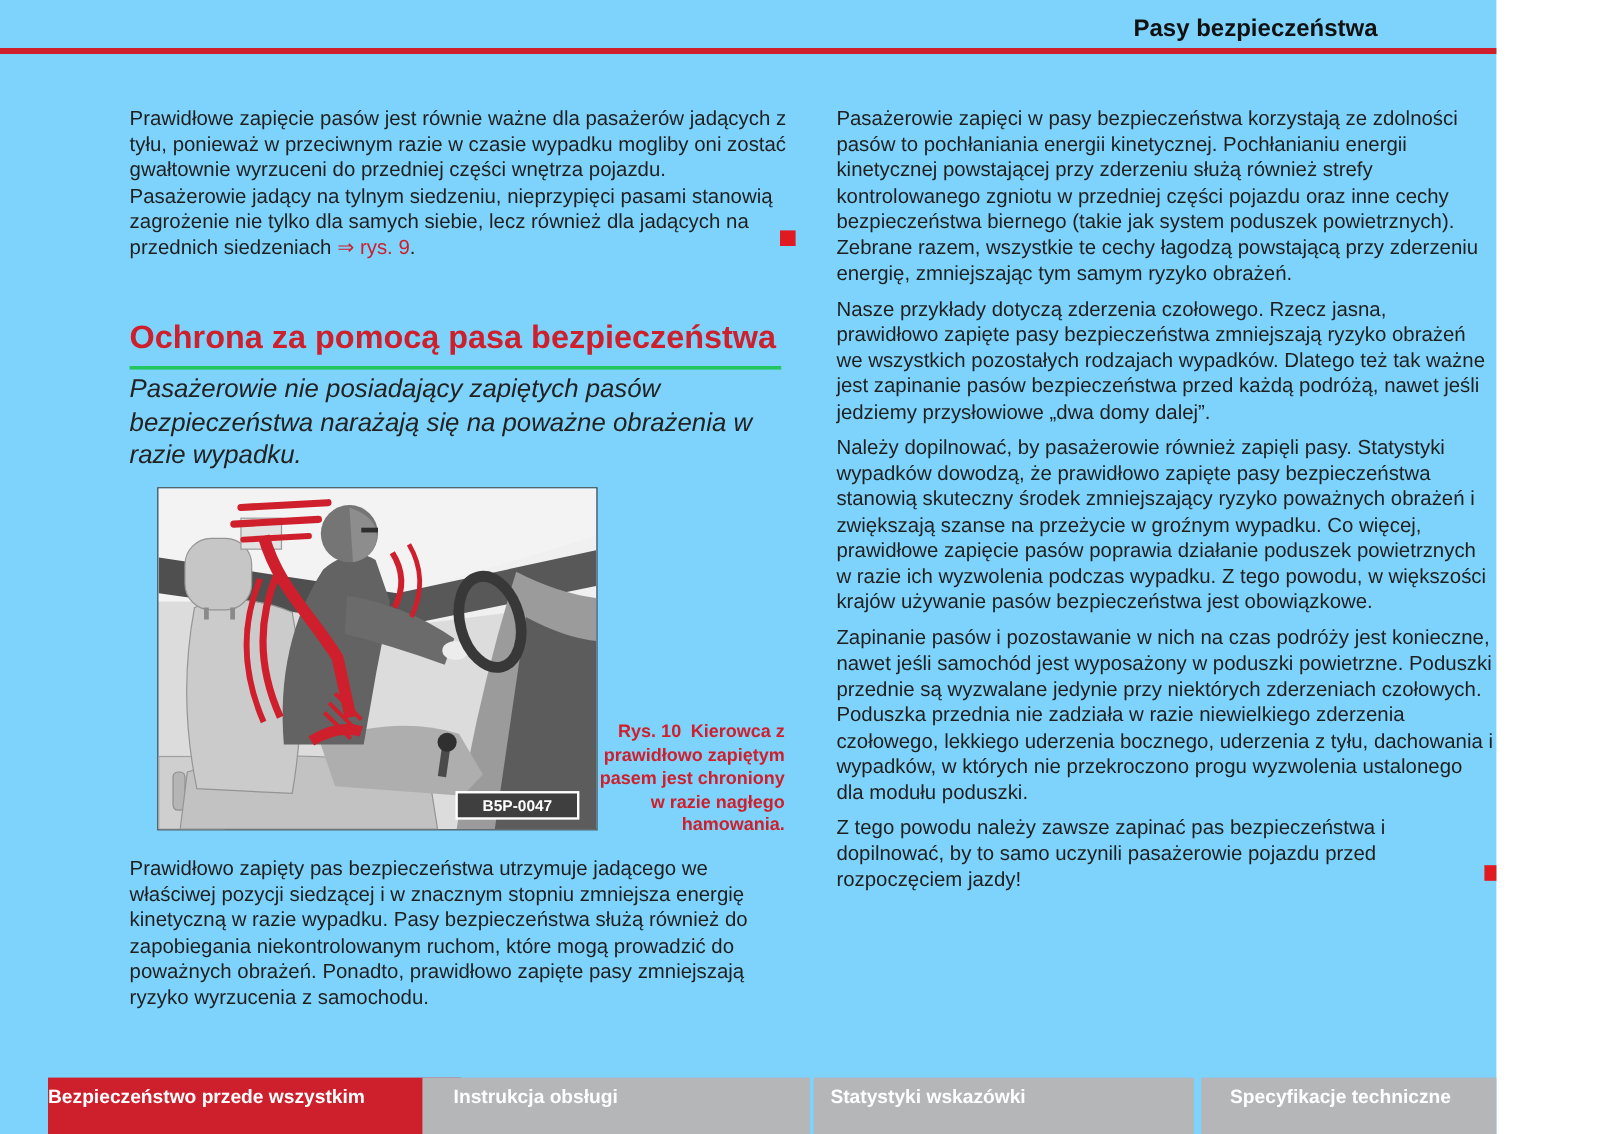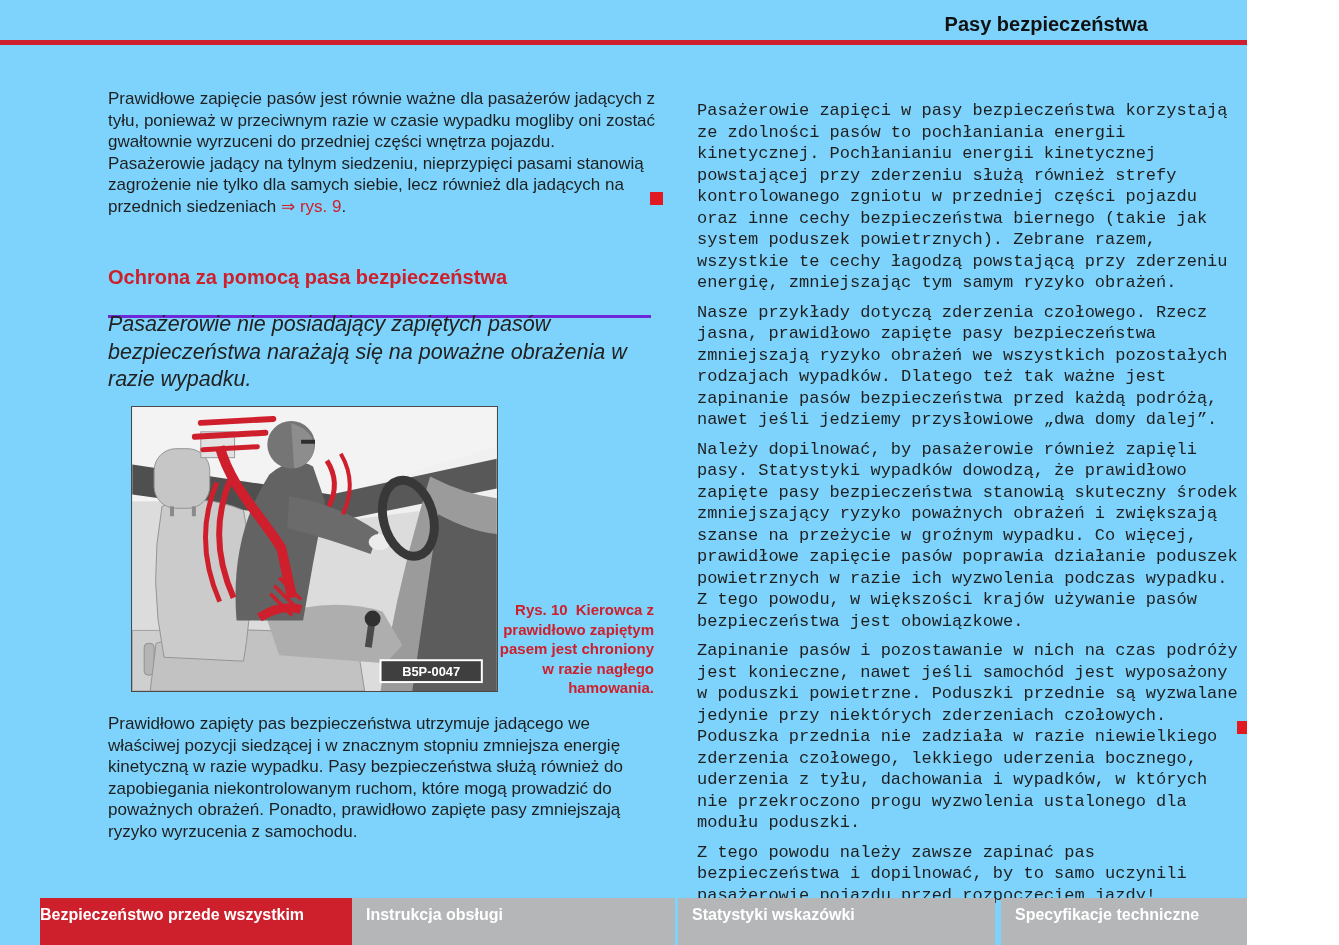--- a/index.html
+++ b/index.html
@@ -11,42 +11,42 @@
   .header-title{position:absolute;top:13px;right:99px;font-size:20px;font-weight:bold;color:#111;}
   .page-num-box{position:absolute;left:1273px;top:0;width:66px;height:45px;background:#ce202c;
     display:flex;align-items:center;justify-content:flex-end;}
   .page-num-box span{color:#fff;font-size:20px;font-weight:bold;margin-top:4px;}
   .header-rule{position:absolute;left:0;top:40px;width:1339px;height:5px;background:#ce202c;}
   
   .body-text{font-size:17px;line-height:21.5px;margin:0;}
   .col-left-p1{position:absolute;left:108px;top:88px;width:548px;}
   .ref-link{color:#ce202c;}
   .section-heading{position:absolute;left:108px;top:266px;width:543px;
-    font-size:20px;font-weight:bold;color:#ce202c;padding-bottom:26px;border-bottom:3px solid #6d28d9;}
+    font-size:27px;font-weight:bold;color:#ce202c;padding-bottom:8px;border-bottom:3px solid #22c55e;}
   .lead-italic{position:absolute;left:108px;top:311px;width:545px;
     font-size:21.5px;font-style:italic;line-height:27.5px;color:#222;}
   .col-left-p2{position:absolute;left:108px;top:713px;width:548px;}
-  .col-right{position:absolute;left:697px;top:100px;width:548px;font-family:Liberation Mono, monospace;}
+  .col-right{position:absolute;left:697px;top:88px;width:548px;}
   .col-right p{margin:0 0 8px 0;}
   .end-marker{position:absolute;width:13px;height:13px;background:#e11a22;}
   .marker-1{left:650px;top:192px;}
   .marker-2{left:1237px;top:721px;}
   
   .figure-box{position:absolute;left:108px;top:406px;width:367px;height:286px;padding-left:23px;}
   .figure-box svg{display:block;width:367px;height:286px;border:1px solid #4a4a4a;box-sizing:border-box;}
   .fig-caption{position:absolute;left:490px;top:600px;width:164px;
     font-size:15px;font-weight:bold;color:#ce202c;line-height:19.5px;text-align:right;}
   .fig-caption .fig-no{margin-right:8px;}
   
   .footer-seg{position:absolute;top:898px;height:47px;box-sizing:border-box;
     font-size:16px;font-weight:bold;color:#ffffff;padding-top:8px;}
   .seg-red{left:0;width:344px;background:#ce202c;text-align:left;margin-left:40px;}
-  .seg-g1{left:352px;width:323px;background:#b4b6b8;padding-left:14px;}
+  .seg-g1{left:352px;width:323px;background:#b4b6b8;padding-left:26px;}
   .seg-g2{left:678px;width:317px;background:#b4b6b8;padding-left:14px;}
-  .seg-g3{left:1001px;width:338px;background:#b4b6b8;padding-left:14px;}
+  .seg-g3{left:1001px;width:338px;background:#b4b6b8;padding-left:24px;}
 </style>
 </head>
 <body>
 
 <div class="page">
 
   <div class="header-title">Pasy bezpieczeństwa</div>
   <div class="page-num-box">
     <span>23</span>
   </div>

